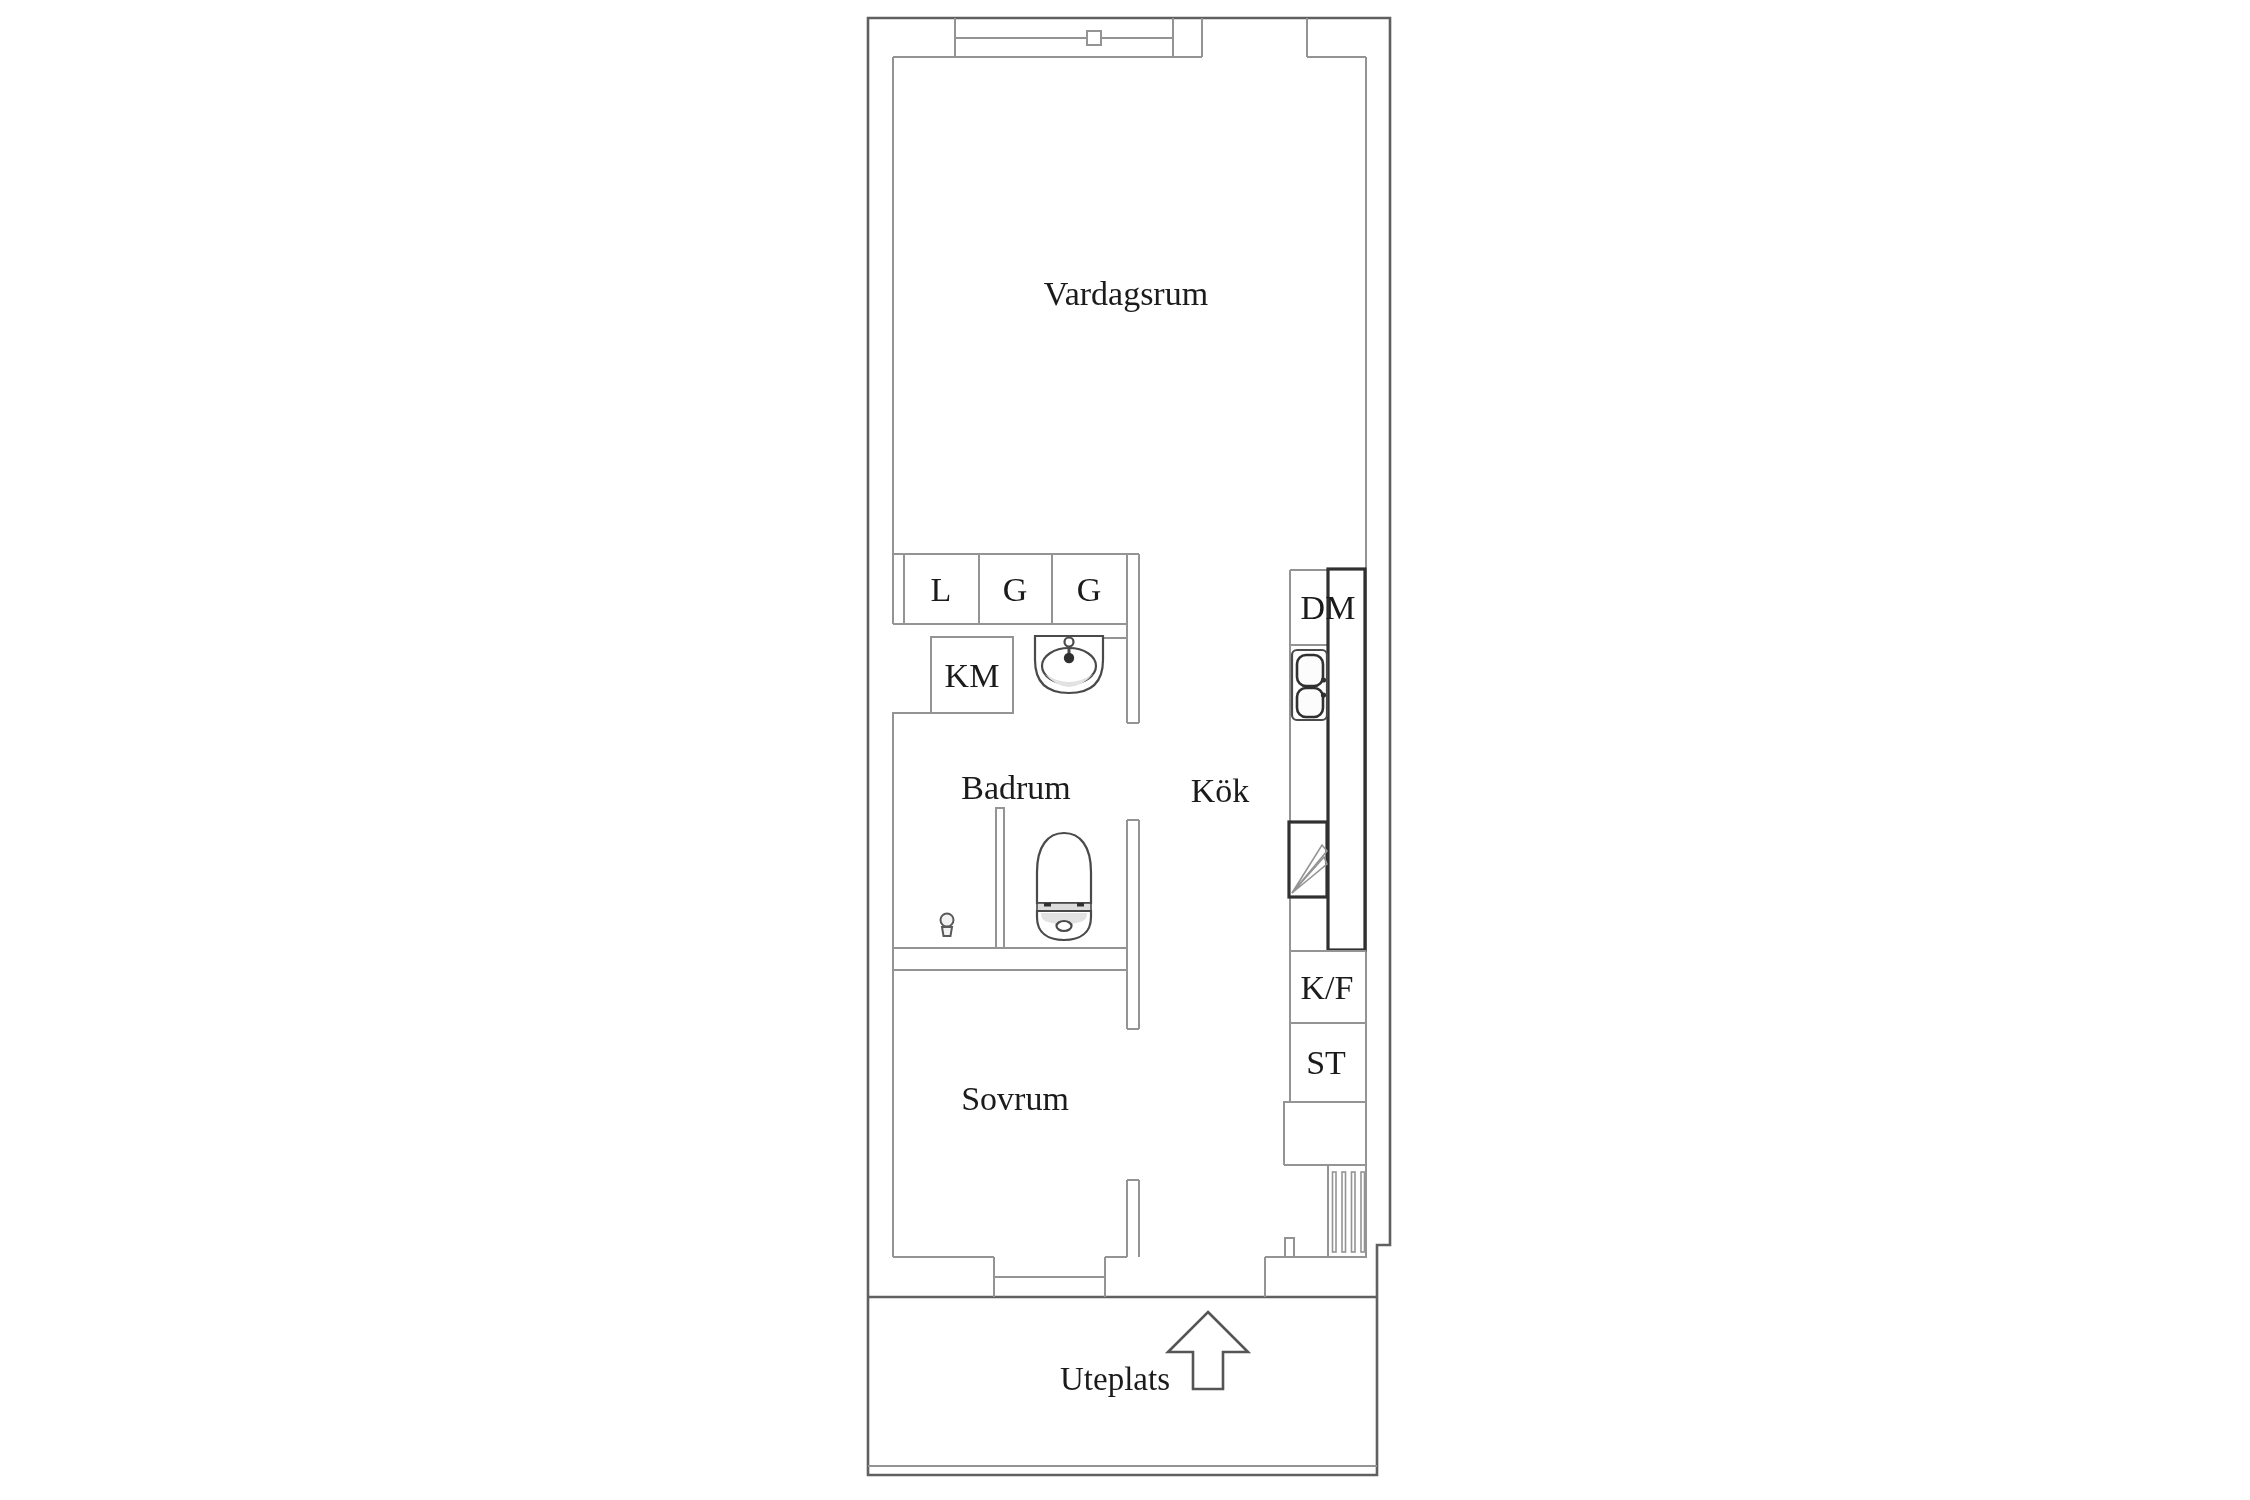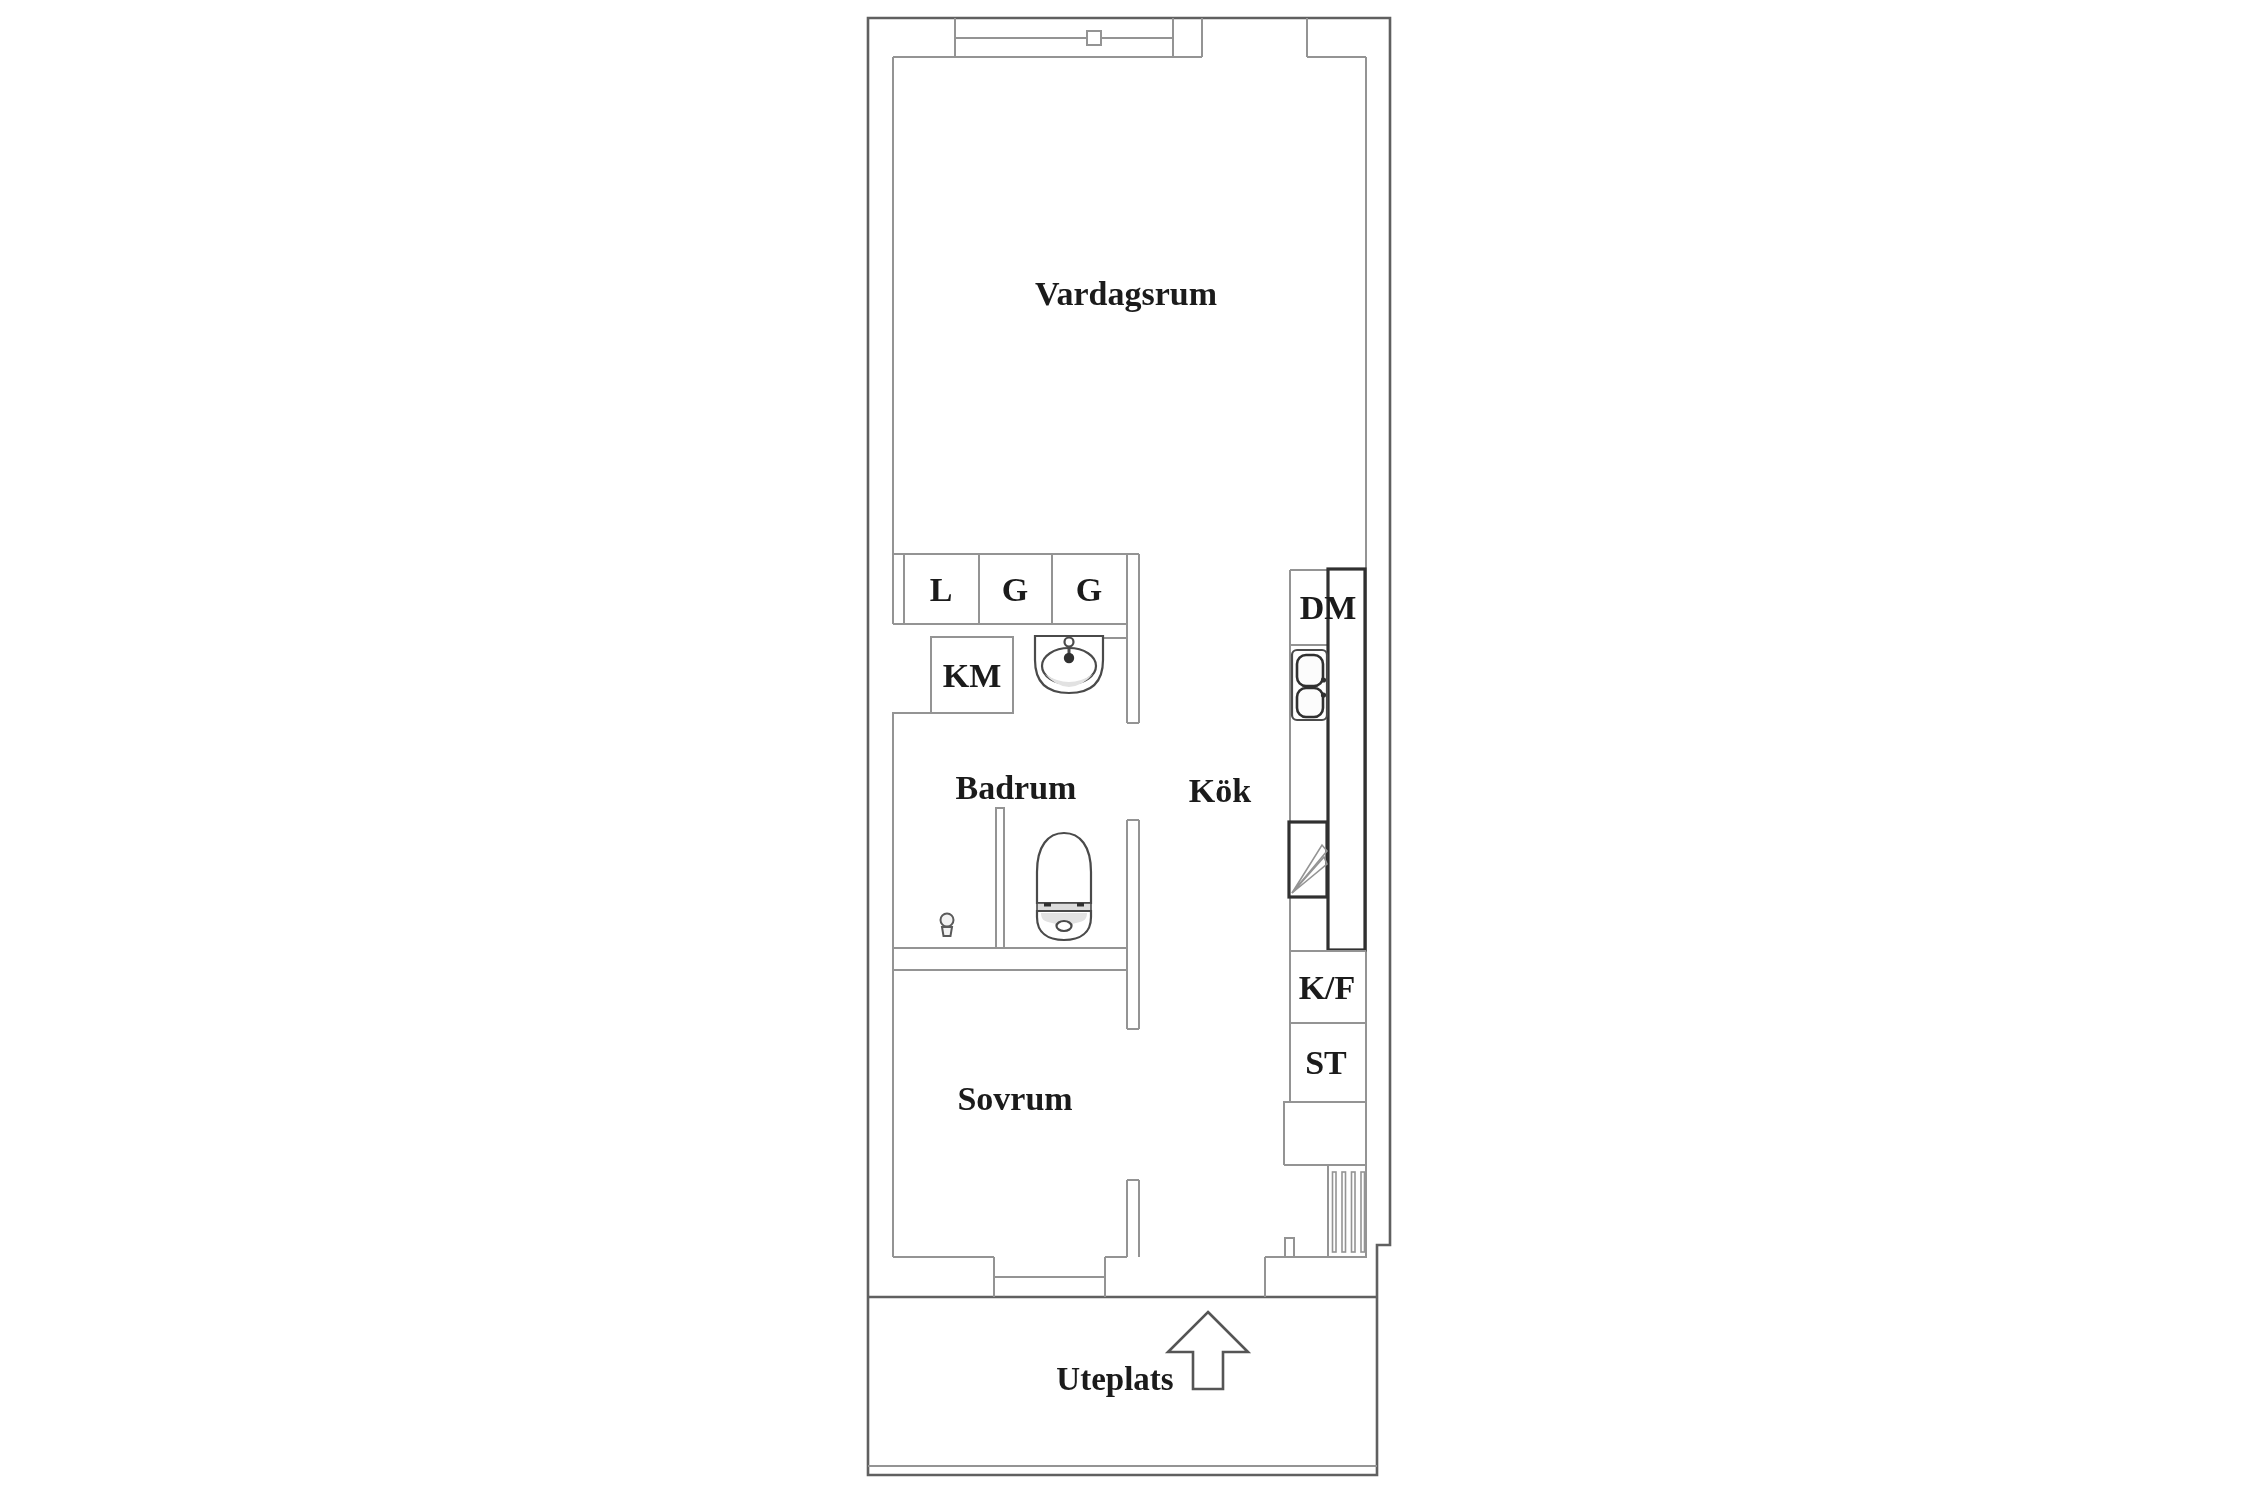--- a/index.html
+++ b/index.html
@@ -4,21 +4,21 @@
 <style>
   :root{
     --outer-wall:#606060;
     --inner-wall:#949494;
     --fixture-dark:#303030;
     --fixture-mid:#4a4a4a;
     --text:#1b1b1b;
     --background:#ffffff;
   }
   html,body{margin:0;padding:0;background:var(--background);}
-  .stage{position:relative;width:2250px;height:1500px;background:var(--background);overflow:hidden;font-weight:bold;}
+  .stage{position:relative;width:2250px;height:1500px;background:var(--background);overflow:hidden;}
   svg{position:absolute;left:0;top:0;}
   .outer{stroke:var(--outer-wall);stroke-width:2.6;fill:none;}
   .inner{stroke:var(--inner-wall);stroke-width:2;fill:none;}
   .innerfill{stroke:var(--inner-wall);stroke-width:2;fill:#ffffff;}
   .dark{stroke:var(--fixture-dark);stroke-width:3.2;fill:#ffffff;}
   .mid{stroke:var(--fixture-mid);stroke-width:2.2;fill:#ffffff;}
   .thin{stroke:var(--inner-wall);stroke-width:1.6;fill:none;}
   .shade{fill:#e2e2e2;stroke:none;}
   .darkfill{fill:var(--fixture-dark);stroke:none;}
   .label{font-family:"Liberation Serif","DejaVu Serif",serif;fill:var(--text);

